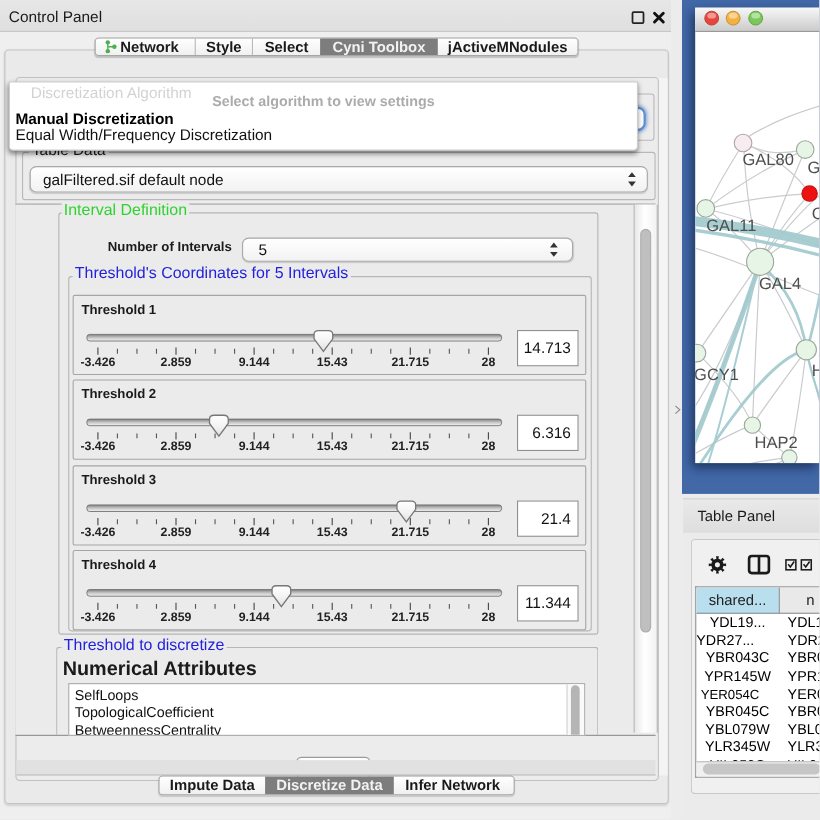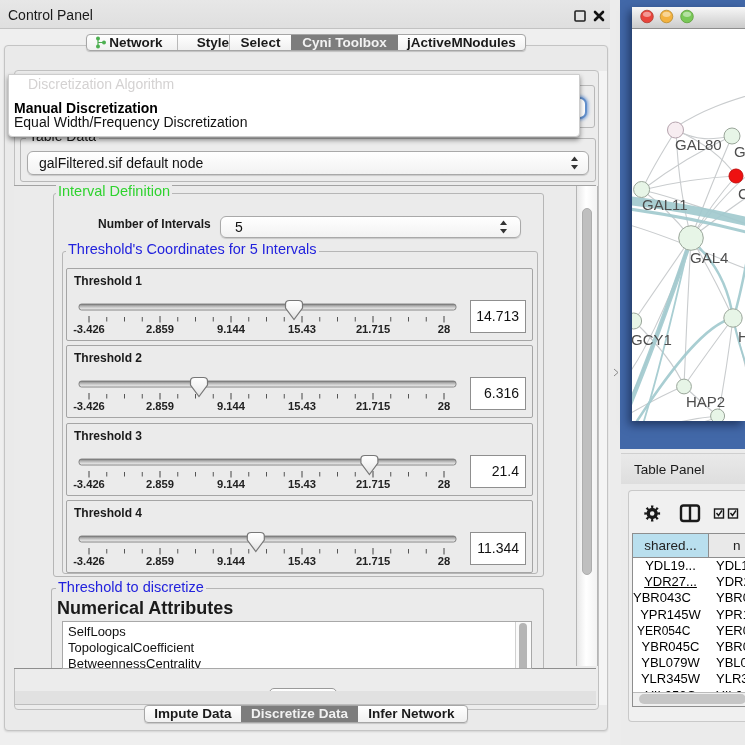--- a/index.html
+++ b/index.html
@@ -25,21 +25,21 @@
 
   <div class="abs" style="left:86px;top:34px;width:438px;height:15px;border:1px solid #a6a6a6;border-radius:4px;background:linear-gradient(#ffffff,#f0f0f0);box-shadow:0 1px 1px rgba(0,0,0,0.18);font-size:13.5px;font-weight:bold;color:#1a1a1a;">
     <div class="abs" style="left:0;top:0;width:90px;height:15px;line-height:15px;text-align:center;padding-left:8px;box-sizing:border-box;">Network</div>
     <svg class="abs" style="left:7px;top:1px;" width="14" height="13" viewBox="0 0 14 13">
       <circle cx="4" cy="2.5" r="2" fill="#4caf50"></circle>
         <circle cx="4" cy="10.5" r="2" fill="#4caf50"></circle>
         <circle cx="10" cy="6.5" r="2" fill="#4caf50"></circle>
       <path d="M4 3 L4 10 M4 6.5 L10 6.5" stroke="#4caf50" stroke-width="1.2" fill="none"></path>
     </svg>
     <div class="abs" style="left:90px;top:0;width:1px;height:15px;background:#b9b9b9;"></div>
-    <div class="abs" style="left:91px;top:0;width:51px;height:15px;line-height:15px;text-align:right;">Style</div>
+    <div class="abs" style="left:91px;top:0;width:51px;height:15px;line-height:15px;text-align:center;">Style</div>
     <div class="abs" style="left:142px;top:0;width:1px;height:15px;background:#b9b9b9;"></div>
     <div class="abs" style="left:143px;top:0;width:61px;height:15px;line-height:15px;text-align:center;">Select</div>
     <div class="abs" style="left:204px;top:0;width:107px;height:15px;line-height:15px;text-align:center;background:#7d7d7d;color:#f2f2f2;">Cyni Toolbox</div>
     <div class="abs" style="left:311px;top:0;width:127px;height:15px;line-height:15px;text-align:center;">jActiveMNodules</div>
   </div>
 
   <div class="abs" style="left:599px;top:71px;width:8px;height:634px;background:#f4f4f4;"></div>
 
   <div class="abs" style="left:14px;top:70px;width:583px;height:638px;background:#ececec;border:1px solid #c0c0c0;border-radius:4px;"></div>
 
@@ -279,20 +279,21 @@
 
   <div class="abs" style="left:144px;top:705px;width:322px;height:16px;border:1px solid #a6a6a6;border-radius:4px;background:linear-gradient(#ffffff,#f0f0f0);box-shadow:0 1px 1px rgba(0,0,0,0.15);font-size:13.5px;font-weight:bold;color:#1a1a1a;">
     <div class="abs" style="left:0;top:0;width:96px;height:16px;line-height:16px;text-align:center;">Impute Data</div>
     <div class="abs" style="left:96px;top:0;width:117px;height:16px;line-height:16px;text-align:center;background:#7d7d7d;color:#f2f2f2;">Discretize Data</div>
     <div class="abs" style="left:213px;top:0;width:107px;height:16px;line-height:16px;text-align:center;">Infer Network</div>
   </div>
 </div>
 
 <div class="abs" style="left:8px;top:74px;width:570px;height:61px;background:#ffffff;border:1px solid #cdcdcd;border-radius:0 0 4px 4px;box-shadow:0 3px 5px rgba(0,0,0,0.45);z-index:50;text-decoration:underline;">
   <div class="abs" style="left:19px;top:1px;font-size:14px;color:#d4d2d2;">Discretization Algorithm</div>
+  <div class="abs b" style="left:0;top:9px;width:570px;text-align:center;font-size:13px;color:#ababab;">Select algorithm to view settings</div>
   <div class="abs b" style="left:5px;top:25px;font-size:14px;color:#000;">Manual Discretization</div>
   <div class="abs" style="left:5px;top:39px;font-size:14px;color:#111;">Equal Width/Frequency Discretization</div>
 </div>
 
 <div class="abs" style="left:620px;top:0;width:125px;height:449px;background:#4268a8;"></div>
 
 <div class="abs" style="left:632px;top:7px;width:113px;height:414px;background:#fff;box-shadow:-3px 4px 9px rgba(5,15,40,0.55);"></div>
 <div class="abs" style="left:632px;top:7px;width:113px;height:21px;background:linear-gradient(#f7f7f7,#cbcbcb);border-bottom:1px solid #8e8e8e;"></div>
 <svg class="abs" style="left:632px;top:7px;" width="113" height="21" viewBox="0 0 113 21">
   <circle cx="15" cy="9.5" r="6.3" fill="#e8453c" stroke="#b13c31" stroke-width="0.8"></circle>
@@ -390,23 +391,23 @@
     <path d="M90.5 10 l2 2.5 l3.5 -5"></path>
   </g>
 
 </svg>
 
 <div class="abs" style="left:632px;top:533px;width:113px;height:174px;background:#fff;border:1px solid #8e8e8e;border-right:none;box-sizing:border-box;overflow:hidden;">
   <div class="abs" style="left:0;top:0;width:75px;height:23px;background:#b9dfee;border-right:1px solid #8e8e8e;border-bottom:1px solid #8e8e8e;font-size:13.5px;color:#222;text-align:center;line-height:23px;">shared...</div>
   <div class="abs" style="left:76px;top:0;width:37px;height:23px;background:#e9e9e9;border-bottom:1px solid #8e8e8e;font-size:13.5px;color:#222;padding-left:24px;line-height:23px;">n</div>
 <div class="abs" style="left:0;top:24.0px;width:75px;height:16px;font-size:13px;color:#000;text-align:center;line-height:16px;">YDL19...</div>
   <div class="abs" style="left:83px;top:24.0px;width:40px;height:16px;font-size:13px;color:#000;line-height:16px;">YDL1</div>
-  <div class="abs" style="left:0;top:40.2px;width:75px;height:16px;font-size:13px;color:#000;text-align:center;line-height:16px;text-decoration:underline;">YDR27...</div>
+  <div class="abs" style="left:0;top:40.2px;width:75px;height:16px;font-size:13px;color:#000;text-align:left;line-height:16px;">YDR27...</div>
   <div class="abs" style="left:83px;top:40.2px;width:40px;height:16px;font-size:13px;color:#000;line-height:16px;">YDR2</div>
-  <div class="abs" style="left:0;top:56.4px;width:75px;height:16px;font-size:13px;color:#000;text-align:left;line-height:16px;">YBR043C</div>
+  <div class="abs" style="left:0;top:56.4px;width:75px;height:16px;font-size:13px;color:#000;text-align:center;line-height:16px;">YBR043C</div>
   <div class="abs" style="left:83px;top:56.4px;width:40px;height:16px;font-size:13px;color:#000;line-height:16px;">YBR0</div>
   <div class="abs" style="left:0;top:72.6px;width:75px;height:16px;font-size:13px;color:#000;text-align:center;line-height:16px;">YPR145W</div>
   <div class="abs" style="left:83px;top:72.6px;width:40px;height:16px;font-size:13px;color:#000;line-height:16px;">YPR1</div>
   <div class="abs" style="left:4px;top:88.8px;width:75px;height:16px;font-size:12px;color:#000;line-height:16px;">YER054C</div>
   <div class="abs" style="left:83px;top:88.8px;width:40px;height:16px;font-size:13px;color:#000;line-height:16px;">YER0</div>
   <div class="abs" style="left:0;top:105.0px;width:75px;height:16px;font-size:13px;color:#000;text-align:center;line-height:16px;">YBR045C</div>
   <div class="abs" style="left:83px;top:105.0px;width:40px;height:16px;font-size:13px;color:#000;line-height:16px;">YBR0</div>
   <div class="abs" style="left:0;top:121.2px;width:75px;height:16px;font-size:13px;color:#000;text-align:center;line-height:16px;">YBL079W</div>
   <div class="abs" style="left:83px;top:121.2px;width:40px;height:16px;font-size:13px;color:#000;line-height:16px;">YBL0</div>
   <div class="abs" style="left:0;top:137.4px;width:75px;height:16px;font-size:13px;color:#000;text-align:center;line-height:16px;">YLR345W</div>

